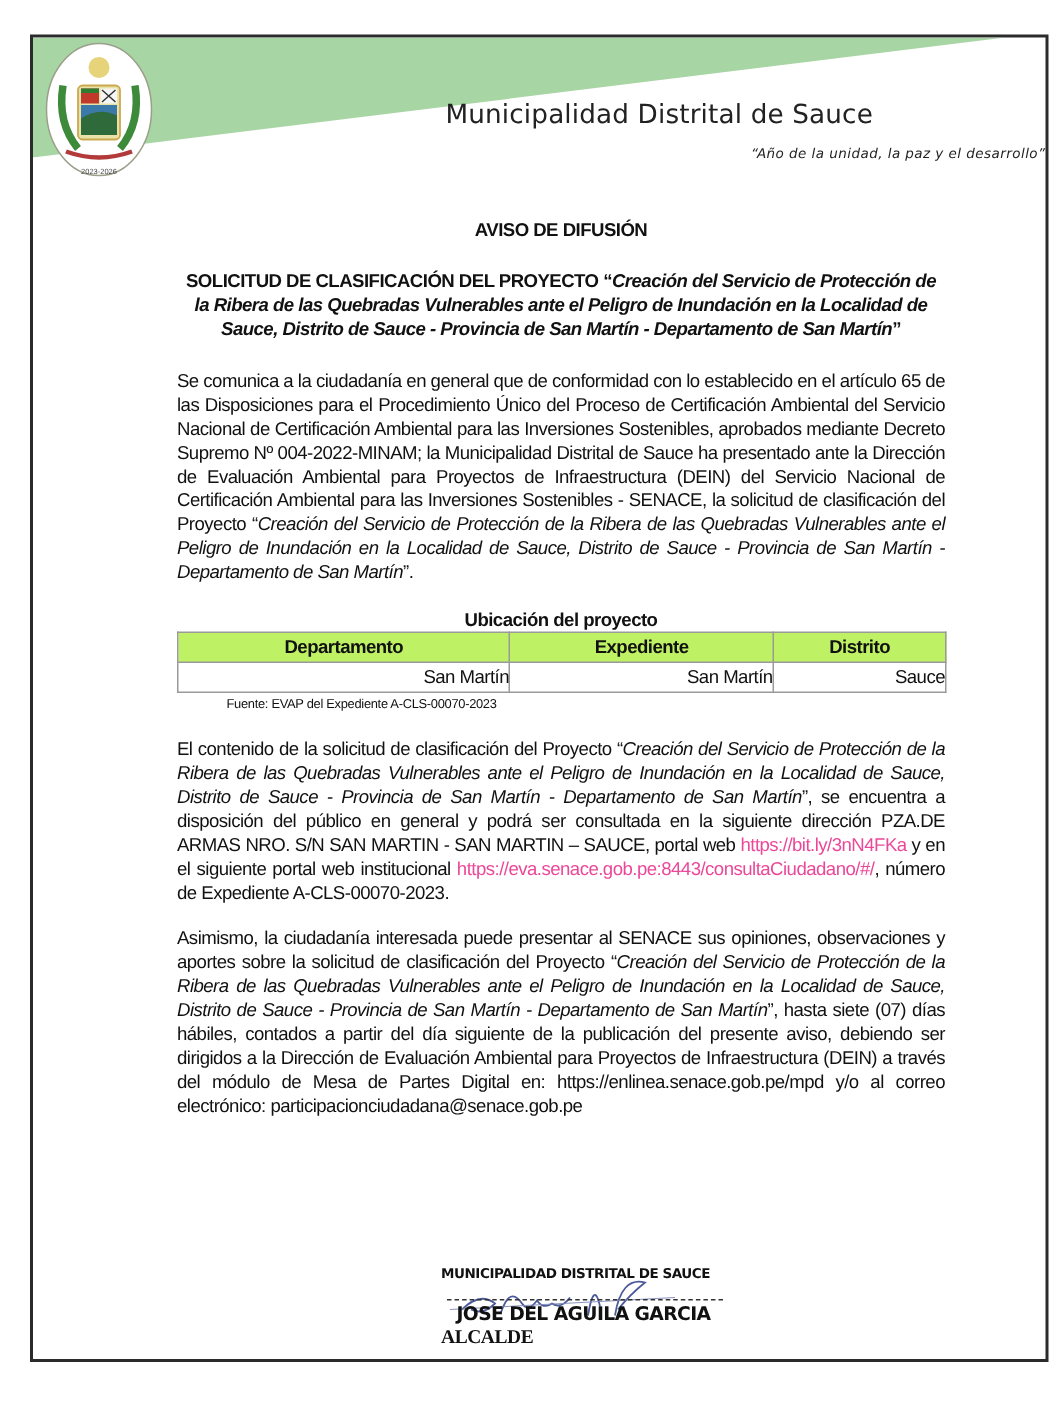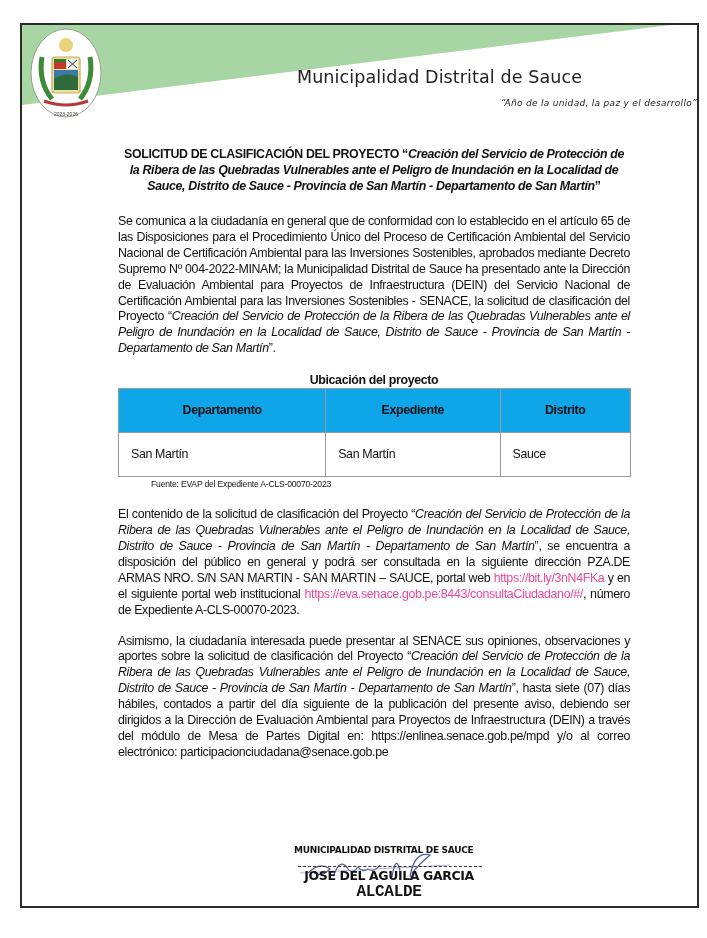--- a/index.html
+++ b/index.html
@@ -13,30 +13,30 @@
   .content { position:absolute; left:96px; top:121px; width:512px; font-size:12.4px; line-height:15.9px; letter-spacing:-0.35px; }
   .notice-title { text-align:center; font-weight:bold; font-size:12.4px; margin:0 0 17px 0; }
   .subject { text-align:center; font-weight:bold; margin:0 0 20px 0; line-height:16px; }
   .subject i { font-style:italic; }
   p.body { text-align:justify; margin:0 0 15px 0; }
   p.body i { font-style:italic; }
   .link { color:#ec4899; }
 
   .tbl-caption { text-align:center; font-weight:bold; margin:16px 0 0 0; line-height:15px; }
   table.loc { width:513px; border-collapse:collapse; font-size:12.4px; }
-  table.loc th { background:#0ea5e9; font-weight:bold; border:1px solid #9a9a9a; height:19px; padding:12px; }
-  table.loc td { border:1px solid #9a9a9a; text-align:left; height:19px; padding:12px; }
+  table.loc th { background:#bef264; font-weight:bold; border:1px solid #9a9a9a; height:19px; padding:0; }
+  table.loc td { border:1px solid #9a9a9a; text-align:right; height:19px; padding:0; }
   .source { font-size:8.6px; letter-spacing:-0.2px; margin:2px 0 18px 0; line-height:10px;padding-left:33px; }
 
   .signature { position:absolute; left:0; top:810px; width:100%; height:75px; }
   .sig-org { position:absolute; left:272px; top:10px; font-family:"DejaVu Sans", sans-serif; font-weight:bold; font-size:9px; letter-spacing:-0.3px; }
   .sig-scribble { position:absolute; left:278px; top:8px; width:150px; height:40px; }
   .sig-line { position:absolute; left:276px; top:31px; width:184px; border-top:1px dashed #333; }
   .sig-name { position:absolute; left:272px; top:33px; width:190px; text-align:center; font-family:"DejaVu Sans", sans-serif; font-weight:bold; font-size:12.5px; letter-spacing:-0.4px; }
-  .sig-role { position:absolute; left:272px; top:48px; width:190px; text-align:center; font-family:Liberation Mono, monospace; font-weight:bold; font-size:16px; letter-spacing:-0.3px; }
+  .sig-role { position:absolute; left:272px; top:48px; width:190px; text-align:left; font-family:Liberation Serif, serif; font-weight:bold; font-size:13px; letter-spacing:-0.3px; }
 </style>
 </head>
 <body>
 
 <div class="frame">
   <svg class="green-band" viewBox="0 0 679 80" preserveAspectRatio="none">
     <polygon points="0,0 652,0 0,80" fill="#a8d5a4"></polygon>
   </svg>
 
   <svg class="logo" viewBox="0 0 72 96">
@@ -52,20 +52,21 @@
     <rect x="24" y="43" width="24" height="20" fill="#3b79a8"></rect>
     <path d="M24 52 Q36 44 48 50 L48 63 L24 63Z" fill="#2f6a3a"></path>
     <path d="M14 74 Q36 82 58 74" stroke="#b23a3a" stroke-width="3" fill="none"></path>
     <text x="36" y="89" font-size="5" text-anchor="middle" fill="#444" font-family="Liberation Sans, sans-serif">2023-2026</text>
   </svg>
 
   <div class="header-title">Municipalidad Distrital de Sauce</div>
   <div class="header-motto">“Año de la unidad, la paz y el desarrollo”</div>
 
   <div class="content">
+    <div class="notice-title">AVISO DE DIFUSIÓN</div>
     <div class="subject"><span>SOLICITUD DE CLASIFICACIÓN DEL PROYECTO “</span><i>Creación del Servicio de Protección de la Ribera de las Quebradas Vulnerables ante el Peligro de Inundación en la Localidad de Sauce, Distrito de Sauce - Provincia de San Martín - Departamento de San Martín</i><span>”</span></div>
 
     <p class="body"><span>Se comunica a la ciudadanía en general que de conformidad con lo establecido en el artículo 65 de las Disposiciones para el Procedimiento Único del Proceso de Certificación Ambiental del Servicio Nacional de Certificación Ambiental para las Inversiones Sostenibles, aprobados mediante Decreto Supremo Nº 004-2022-MINAM; la Municipalidad Distrital de Sauce ha presentado ante la Dirección de Evaluación Ambiental para Proyectos de Infraestructura (DEIN) del Servicio Nacional de Certificación Ambiental para las Inversiones Sostenibles - SENACE, la solicitud de clasificación del Proyecto “</span><i>Creación del Servicio de Protección de la Ribera de las Quebradas Vulnerables ante el Peligro de Inundación en la Localidad de Sauce, Distrito de Sauce - Provincia de San Martín - Departamento de San Martín</i><span>”.</span></p>
 
 
     <div class="tbl-caption">Ubicación del proyecto</div>
     <table class="loc">
       <tbody>
           <tr>
         <th>Departamento</th>

